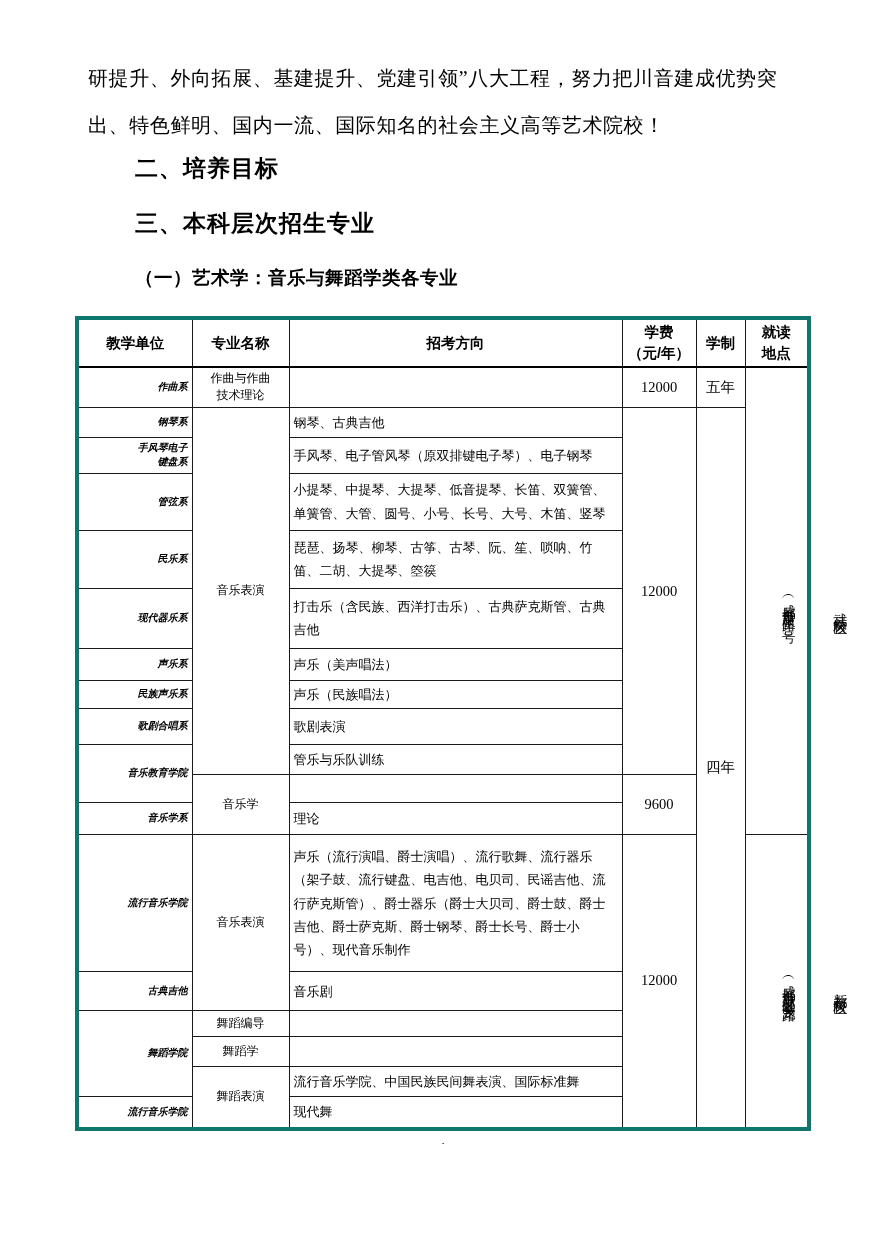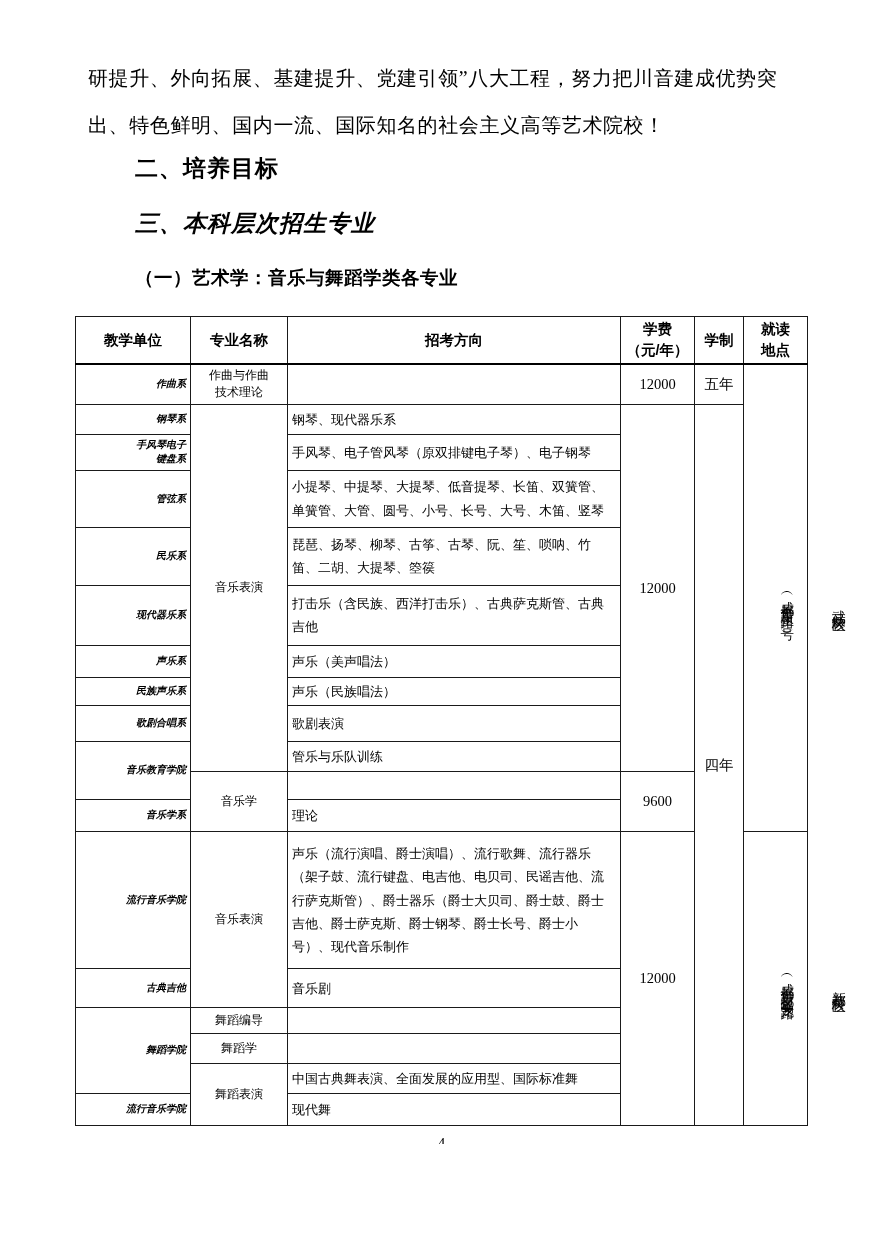--- a/index.html
+++ b/index.html
@@ -22,41 +22,41 @@
     letter-spacing: 0.6px;
     white-space: nowrap;
   }
   .h-sec {
     font-family: "Liberation Sans", "DejaVu Sans", sans-serif;
     font-weight: bold;
     font-size: 23px;
     margin: 4px 0 0 60px;
     letter-spacing: 1px;
   }
-  .h-sec3 { margin-top: 24px; font-style: italic; }
+  .h-sec3 { margin-top: 24px; }
   .para {
     font-size: 20px;
     margin: 17px 0 0 47px;
     letter-spacing: 1px;
     white-space: nowrap;
   }
   .h-sub {
     font-family: "Liberation Sans", "DejaVu Sans", sans-serif;
     font-weight: bold;
     font-size: 18.5px;
     margin: 26px 0 12px 60px;
     letter-spacing: 0.5px;
   }
 
   table.majors {
     margin-top: 26px;
     border-collapse: collapse;
     table-layout: fixed;
     width: 732px;
-    border: 1px solid #0f766e;
+    border: 4px solid #0f766e;
   }
   table.majors th, table.majors td {
     border: 1px solid #1a1a1a;
     padding: 2px 4px;
     white-space: pre-line;
     box-sizing: border-box;
     vertical-align: middle;
   }
   table.majors thead th {
     font-family: "Liberation Sans", "DejaVu Sans", sans-serif;
@@ -166,21 +166,21 @@
         <td class="campus-cell" rowspan="12">
           <div class="vtext">
             <div class="c-name">武侯校区</div>
             <div class="c-addr">（成都市新生路6号）</div>
           </div>
         </td>
       </tr>
       <tr style="height:30px">
         <td class="t-unit">钢琴系</td>
         <td class="t-major" rowspan="9">音乐表演</td>
-        <td class="t-dir">钢琴、现代器乐系</td>
+        <td class="t-dir">钢琴、古典吉他</td>
         <td class="t-fee" rowspan="9">12000</td>
         <td class="t-dur" rowspan="17">四年</td>
       </tr>
       <tr style="height:36px">
         <td class="t-unit">手风琴电子
 键盘系</td>
         <td class="t-dir">手风琴、电子管风琴（原双排键电子琴）、电子钢琴</td>
       </tr>
       <tr style="height:57px">
         <td class="t-unit">管弦系</td>
@@ -239,21 +239,21 @@
         <td class="t-unit" rowspan="3">舞蹈学院</td>
         <td class="t-major">舞蹈编导</td>
         <td class="t-dir"></td>
       </tr>
       <tr style="height:30px">
         <td class="t-major">舞蹈学</td>
         <td class="t-dir"></td>
       </tr>
       <tr style="height:30px">
         <td class="t-major" rowspan="2">舞蹈表演</td>
-        <td class="t-dir">中国古典舞表演、全面发展的应用型、国际标准舞</td>
+        <td class="t-dir">流行音乐学院、中国民族民间舞表演、国际标准舞</td>
       </tr>
       <tr style="height:32px">
         <td class="t-unit">流行音乐学院</td>
         <td class="t-dir">现代舞</td>
       </tr>
     </tbody>
   </table>
 
   <div class="page-number">4</div>
   <div class="watermark">www.ms211.com 素材</div>

